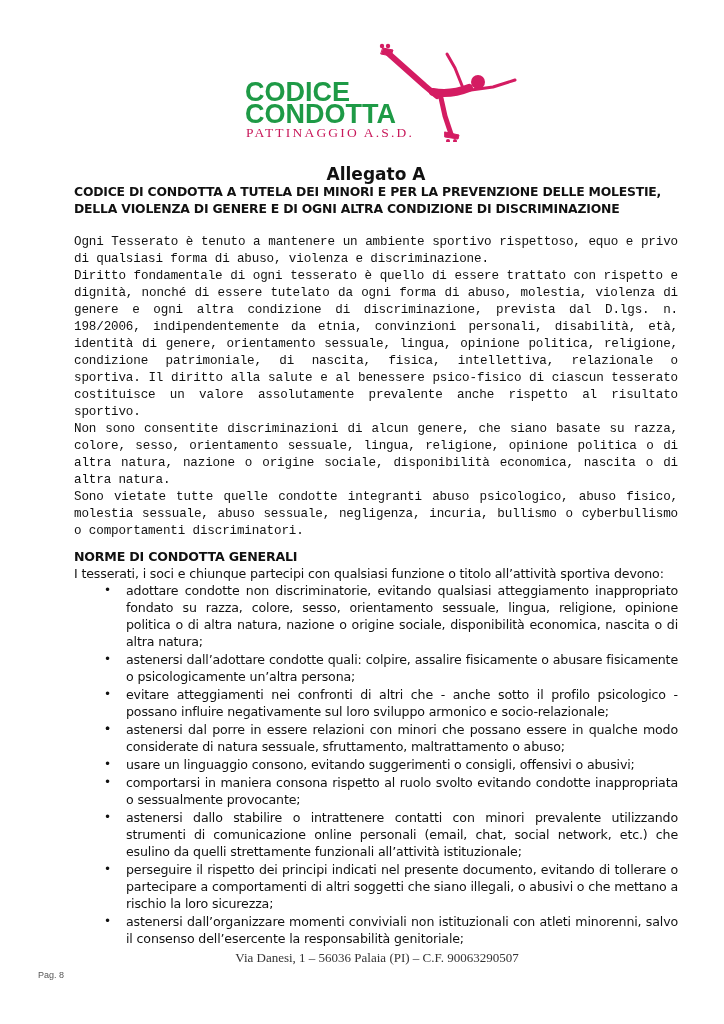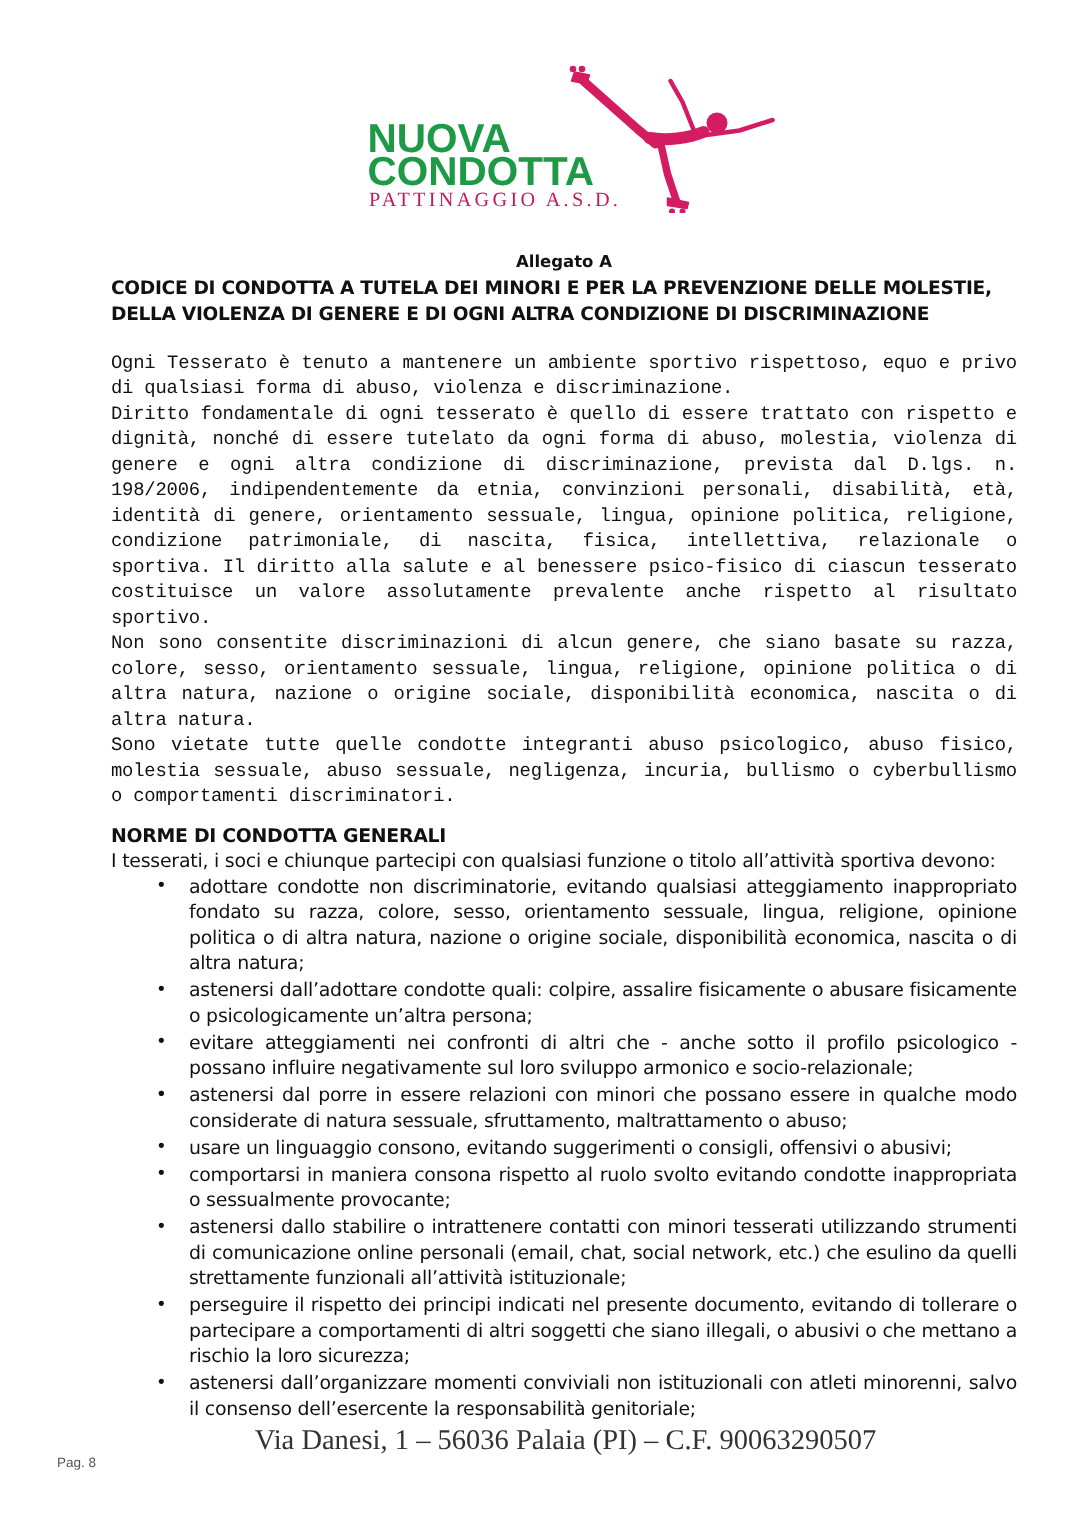--- a/index.html
+++ b/index.html
@@ -56,21 +56,21 @@
       position: absolute;
       left: 74px;
       top: 166px;
       width: 604px;
       font-size: 12.6px;
       line-height: 17px;
     }
     .allegato {
       text-align: center;
       font-weight: bold;
-      font-size: 11px;
+      font-size: 17px;
       line-height: 17px;
     }
     .title {
       font-weight: bold;
       font-size: 12.4px;
       line-height: 17px;
       margin: 0;
       letter-spacing: -0.2px;
     }
     .para-block {
@@ -106,21 +106,21 @@
       font-size: 12px;
     }
 
     .footer-address {
       position: absolute;
       left: 0;
       width: 724px;
       top: 950px;
       text-align: center;
       font-family: "Liberation Serif", serif;
-      font-size: 19px;
+      font-size: 13px;
       color: #333333;
       padding-left: 30px;
       box-sizing: border-box;
     }
     .footer-page {
       position: absolute;
       left: 38px;
       top: 970px;
       font-family: "Liberation Sans", sans-serif;
       font-size: 9px;
@@ -146,21 +146,21 @@
       <path d="M100 46 L92 26 L84 12" fill="none" stroke-width="3"></path>
 
       <path d="M108 48 L130 45 L152 38" fill="none" stroke-width="3"></path>
 
       <path d="M78 56 L82 74 L88 92" fill="none" stroke-width="5"></path>
       <path d="M82 90 L96 93 L95 97 L82 95 Z" stroke-width="1"></path>
       <circle cx="85" cy="99" r="2" stroke="none"></circle>
       <circle cx="92" cy="99" r="2" stroke="none"></circle>
     </g>
   </svg>
-  <div class="logo-line1">NUOVA</div>
+  <div class="logo-line1">CODICE</div>
   <div class="logo-line2">CONDOTTA</div>
   <div class="logo-line3">PATTINAGGIO A.S.D.</div>
 </div>
 
 <div class="content">
   <div class="allegato">Allegato A</div>
   <h1 class="title">CODICE DI CONDOTTA A TUTELA DEI MINORI E PER LA PREVENZIONE DELLE MOLESTIE, DELLA VIOLENZA DI GENERE E DI OGNI ALTRA CONDIZIONE DI DISCRIMINAZIONE</h1>
 
   <div class="para-block">
     <p class="para">Ogni Tesserato è tenuto a mantenere un ambiente sportivo rispettoso, equo e privo di qualsiasi forma di abuso, violenza e discriminazione.</p>
@@ -173,20 +173,20 @@
   <p class="para">I tesserati, i soci e chiunque partecipi con qualsiasi funzione o titolo all’attività sportiva devono:</p>
 
   <ul class="rules">
     <li><span class="bullet">•</span><span>adottare condotte non discriminatorie, evitando qualsiasi atteggiamento inappropriato fondato su razza, colore, sesso, orientamento sessuale, lingua, religione, opinione politica o di altra natura, nazione o origine sociale, disponibilità economica, nascita o di altra natura;</span></li>
     <li><span class="bullet">•</span><span>astenersi dall’adottare condotte quali: colpire, assalire fisicamente o abusare fisicamente o psicologicamente un’altra persona;</span></li>
     <li><span class="bullet">•</span><span>evitare atteggiamenti nei confronti di altri che - anche sotto il profilo psicologico - possano influire negativamente sul loro sviluppo armonico e socio-relazionale;</span></li>
     <li><span class="bullet">•</span></li>
     <li><span class="bullet">•</span><span>astenersi dal porre in essere relazioni con minori che possano essere in qualche modo considerate di natura sessuale, sfruttamento, maltrattamento o abuso;</span></li>
     <li><span class="bullet">•</span><span>usare un linguaggio consono, evitando suggerimenti o consigli, offensivi o abusivi;</span></li>
     <li><span class="bullet">•</span><span>comportarsi in maniera consona rispetto al ruolo svolto evitando condotte inappropriata o sessualmente provocante;</span></li>
-    <li><span class="bullet">•</span><span>astenersi dallo stabilire o intrattenere contatti con minori tesserati utilizzando strumenti di comunicazione online personali (email, chat, social network, etc.) che esulino da quelli strettamente funzionali all’attività istituzionale;</span></li>
+    <li><span class="bullet">•</span><span>astenersi dallo stabilire o intrattenere contatti con minori prevalente utilizzando strumenti di comunicazione online personali (email, chat, social network, etc.) che esulino da quelli strettamente funzionali all’attività istituzionale;</span></li>
     <li><span class="bullet">•</span><span>perseguire il rispetto dei principi indicati nel presente documento, evitando di tollerare o partecipare a comportamenti di altri soggetti che siano illegali, o abusivi o che mettano a rischio la loro sicurezza;</span></li>
     <li><span class="bullet">•</span><span>astenersi dall’organizzare momenti conviviali non istituzionali con atleti minorenni, salvo il consenso dell’esercente la responsabilità genitoriale;</span></li>
   </ul>
 </div>
 
 <div class="footer-address">Via Danesi, 1 – 56036 Palaia (PI) – C.F. 90063290507</div>
 <div class="footer-page">Pag. 8</div>
 
 </body></html>

